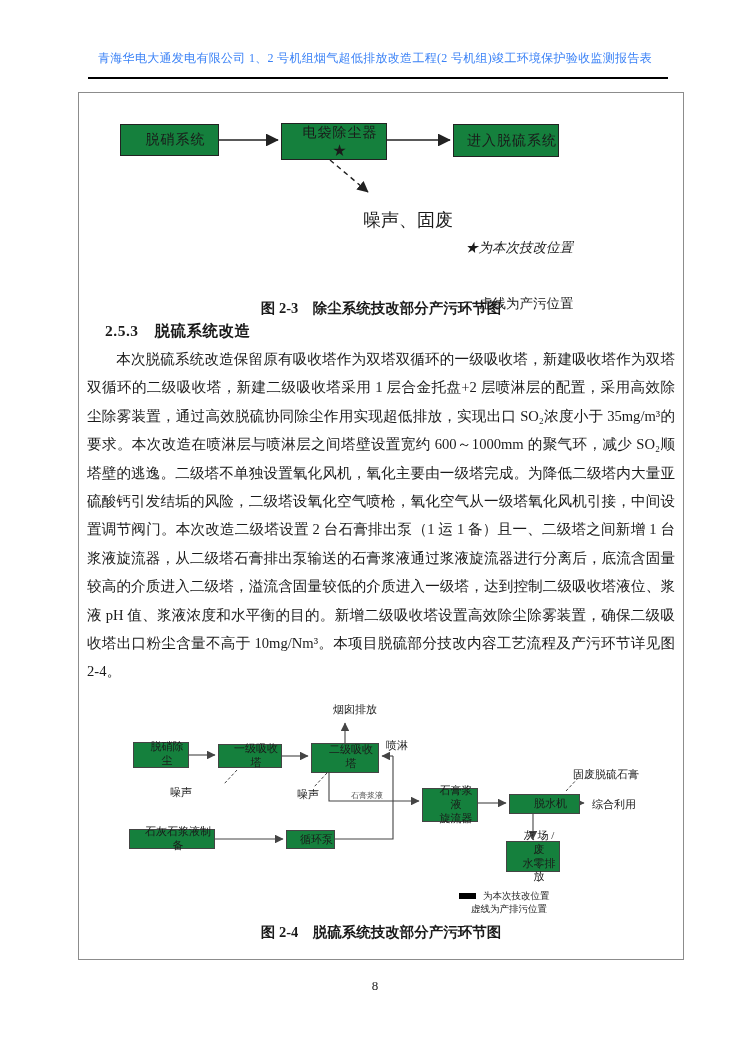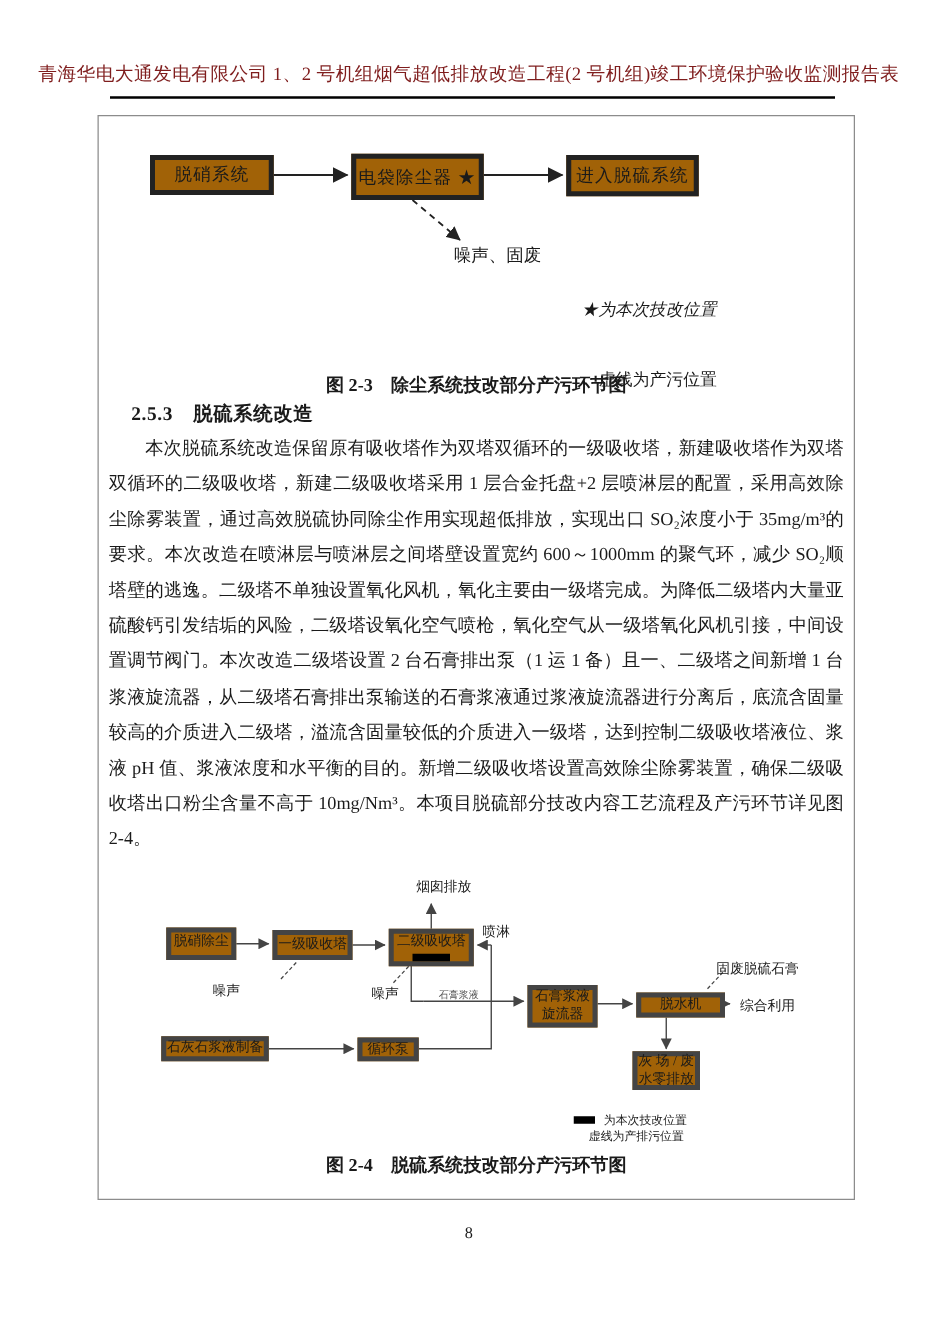--- a/index.html
+++ b/index.html
@@ -2,33 +2,33 @@
 <html><head>
 <meta charset="utf-8">
 <style>
   html,body{margin:0;padding:0;background:#ffffff;}
   #page{
     position:relative;width:750px;height:1060px;background:#ffffff;overflow:hidden;
     font-family:"Liberation Serif","DejaVu Serif",serif;color:#1a1a1a;
   }
   .abs{position:absolute;}
   
-  #header-title{top:50px;left:0;width:750px;text-align:center;font-size:15px;letter-spacing:0.3px;color:#7f1d1d;}
+  #header-title{top:50px;left:0;width:750px;text-align:center;font-size:12px;letter-spacing:0.3px;color:#3b82f6;}
   #header-rule{top:77px;left:88px;width:580px;height:2px;background:#000;}
   
   #content-box{top:92px;left:78px;width:604px;height:866px;border:1px solid #8c8c8c;}
   #flow-svg{position:absolute;inset:0;width:604px;height:866px;pointer-events:none;}
   
-  .dbox{position:absolute;border:4px solid #be185d;background:#a16207;display:flex;flex-direction:column;
-        align-items:center;justify-content:center;text-align:center;box-sizing:border-box;}
+  .dbox{position:absolute;border:1px solid #be185d;background:#15803d;display:flex;flex-direction:column;
+        align-items:center;justify-content:center;text-align:center;box-sizing:border-box;padding-left:12px;}
   .d1box{font-size:14px;letter-spacing:1px;border-color:#222;}
   .d2box{font-size:11px;border-color:#444;line-height:1.25;}
   .dlabel{position:absolute;white-space:nowrap;}
   
-  .d1label{font-size:14px;}
+  .d1label{font-size:18px;margin-top:12px;}
   .legend1{font-size:13.5px;}
   
   .d2label{font-size:11px;}
   .d2small{font-size:8px;color:#555;}
   .techbar{width:30px;height:6px;background:#000;margin-top:2px;}
   .legendbar{width:17px;height:6px;background:#000;}
   .legend2{font-size:9.5px;}
   
   .caption{font-weight:bold;font-size:14.5px;text-align:center;width:604px;left:0;}
   #section-heading{left:26px;top:228px;font-size:15.5px;font-weight:bold;letter-spacing:0.5px;}

